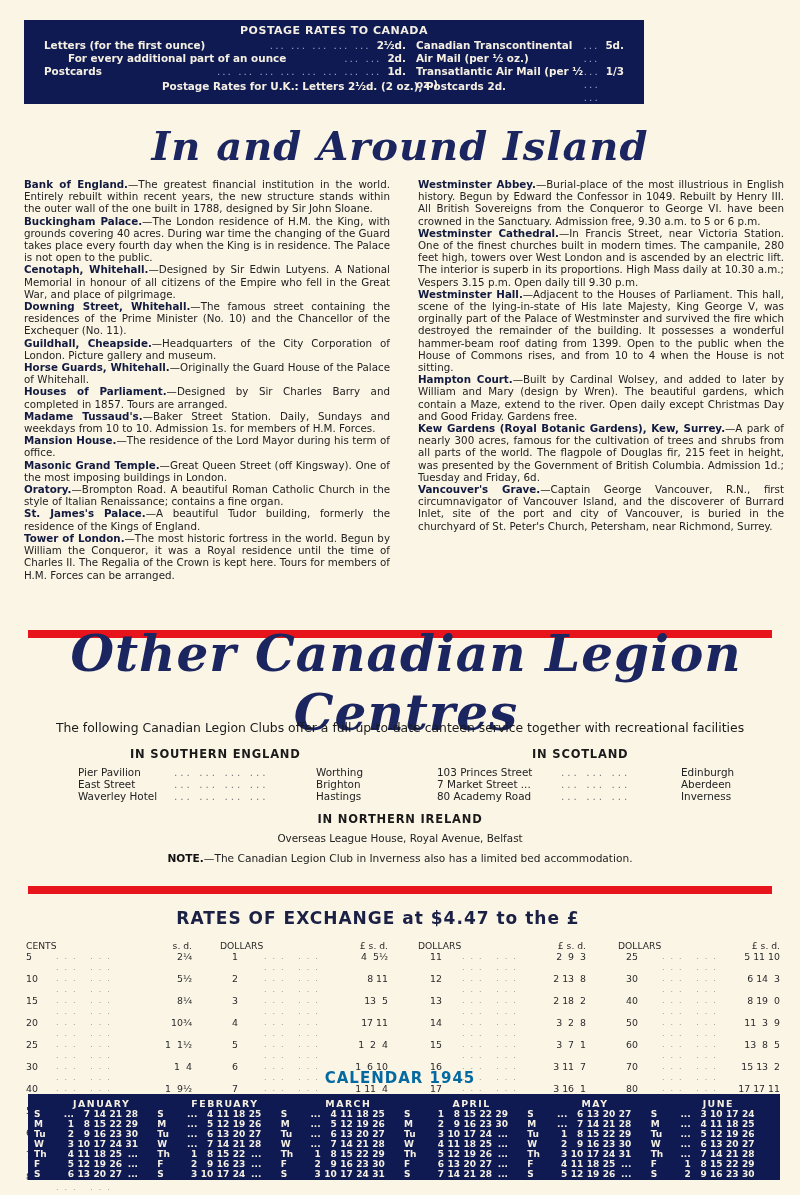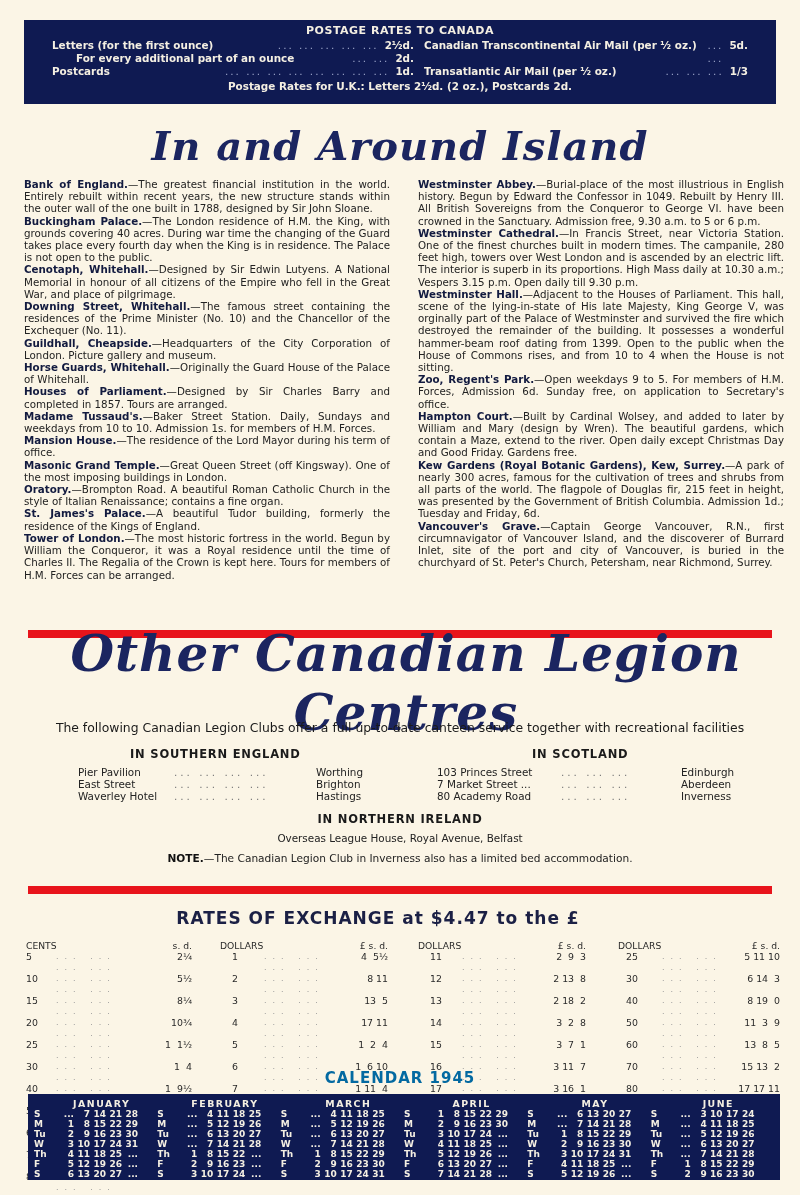--- a/index.html
+++ b/index.html
@@ -2,21 +2,21 @@
 <html><head>
 <meta charset="utf-8">
 <style>
   * { box-sizing: border-box; margin: 0; padding: 0; }
   html, body { width: 800px; height: 1195px; background: #fbf5e6; overflow: hidden; }
   body { font-family: "DejaVu Sans", sans-serif; color: #1a1f3d; position: relative; }
 
   .navy-box { background: #0f1a52; color: #f4efe2; }
 
   
-  #postage { position: absolute; left: 24px; top: 20px; width: 752px; height: 84px; padding: 4px 28px; font-size: 10.4px; font-weight: bold; }
+  #postage { position: absolute; left: 24px; top: 20px; width: 620px; height: 84px; padding: 4px 20px; font-size: 10.4px; font-weight: bold; }
   #postage .ptitle { text-align: center; letter-spacing: 0.5px; font-size: 11px; margin-bottom: 2px; }
   #postage .row { display: flex; height: 13px; line-height: 13px; }
   #postage .lcol { width: 372px; display: flex; justify-content: space-between; padding-right: 10px; }
   #postage .rcol { flex: 1; display: flex; justify-content: space-between; }
   #postage .indent { padding-left: 24px; }
   #postage .foot { text-align: center; margin-top: 2px; }
   .dots { color: #9aa3c8; letter-spacing: 2px; flex: 1; text-align: right; padding-right: 6px; font-weight: normal; }
 
   
   .script-title { position: absolute; left: 0; width: 800px; text-align: center; font-family: "DejaVu Serif", serif; font-style: italic; font-weight: bold; color: #1b2560; letter-spacing: 1px; }
@@ -133,21 +133,20 @@
     <div class="entry"><b>Mansion House.</b><span>—The residence of the Lord Mayor during his term of office.</span></div>
     <div class="entry"><b>Masonic Grand Temple.</b><span>—Great Queen Street (off Kingsway). One of the most imposing buildings in London.</span></div>
     <div class="entry"><b>Oratory.</b><span>—Brompton Road. A beautiful Roman Catholic Church in the style of Italian Renaissance; contains a fine organ.</span></div>
     <div class="entry"><b>St. James's Palace.</b><span>—A beautiful Tudor building, formerly the residence of the Kings of England.</span></div>
     <div class="entry"><b>Tower of London.</b><span>—The most historic fortress in the world. Begun by William the Conqueror, it was a Royal residence until the time of Charles II. The Regalia of the Crown is kept here. Tours for members of H.M. Forces can be arranged.</span></div>
   </div>
 <div id="col-right" class="col">
     <div class="entry"><b>Westminster Abbey.</b><span>—Burial-place of the most illustrious in English history. Begun by Edward the Confessor in 1049. Rebuilt by Henry III. All British Sovereigns from the Conqueror to George VI. have been crowned in the Sanctuary. Admission free, 9.30 a.m. to 5 or 6 p.m.</span></div>
     <div class="entry"><b>Westminster Cathedral.</b><span>—In Francis Street, near Victoria Station. One of the finest churches built in modern times. The campanile, 280 feet high, towers over West London and is ascended by an electric lift. The interior is superb in its proportions. High Mass daily at 10.30 a.m.; Vespers 3.15 p.m. Open daily till 9.30 p.m.</span></div>
     <div class="entry"><b>Westminster Hall.</b><span>—Adjacent to the Houses of Parliament. This hall, scene of the lying-in-state of His late Majesty, King George V, was orginally part of the Palace of Westminster and survived the fire which destroyed the remainder of the building. It possesses a wonderful hammer-beam roof dating from 1399. Open to the public when the House of Commons rises, and from 10 to 4 when the House is not sitting.</span></div>
-    <div class="entry"><b>Zoo, Regent's Park.</b><span>—Open weekdays 9 to 5. For members of H.M. Forces, Admission 6d. Sunday free, on application to Secretary's office.</span></div>
     <div class="entry"><b>Hampton Court.</b><span>—Built by Cardinal Wolsey, and added to later by William and Mary (design by Wren). The beautiful gardens, which contain a Maze, extend to the river. Open daily except Christmas Day and Good Friday. Gardens free.</span></div>
     <div class="entry"><b>Kew Gardens (Royal Botanic Gardens), Kew, Surrey.</b><span>—A park of nearly 300 acres, famous for the cultivation of trees and shrubs from all parts of the world. The flagpole of Douglas fir, 215 feet in height, was presented by the Government of British Columbia. Admission 1d.; Tuesday and Friday, 6d.</span></div>
     <div class="entry"><b>Vancouver's Grave.</b><span>—Captain George Vancouver, R.N., first circumnavigator of Vancouver Island, and the discoverer of Burrard Inlet, site of the port and city of Vancouver, is buried in the churchyard of St. Peter's Church, Petersham, near Richmond, Surrey.</span></div>
   </div>
 
 <div id="rule1" class="red-rule"></div>
 
 <div id="title-legion" class="script-title">Other Canadian Legion Centres</div>
 <div id="legion-intro">The following Canadian Legion Clubs offer a full up-to-date canteen service together with recreational facilities</div>
 

